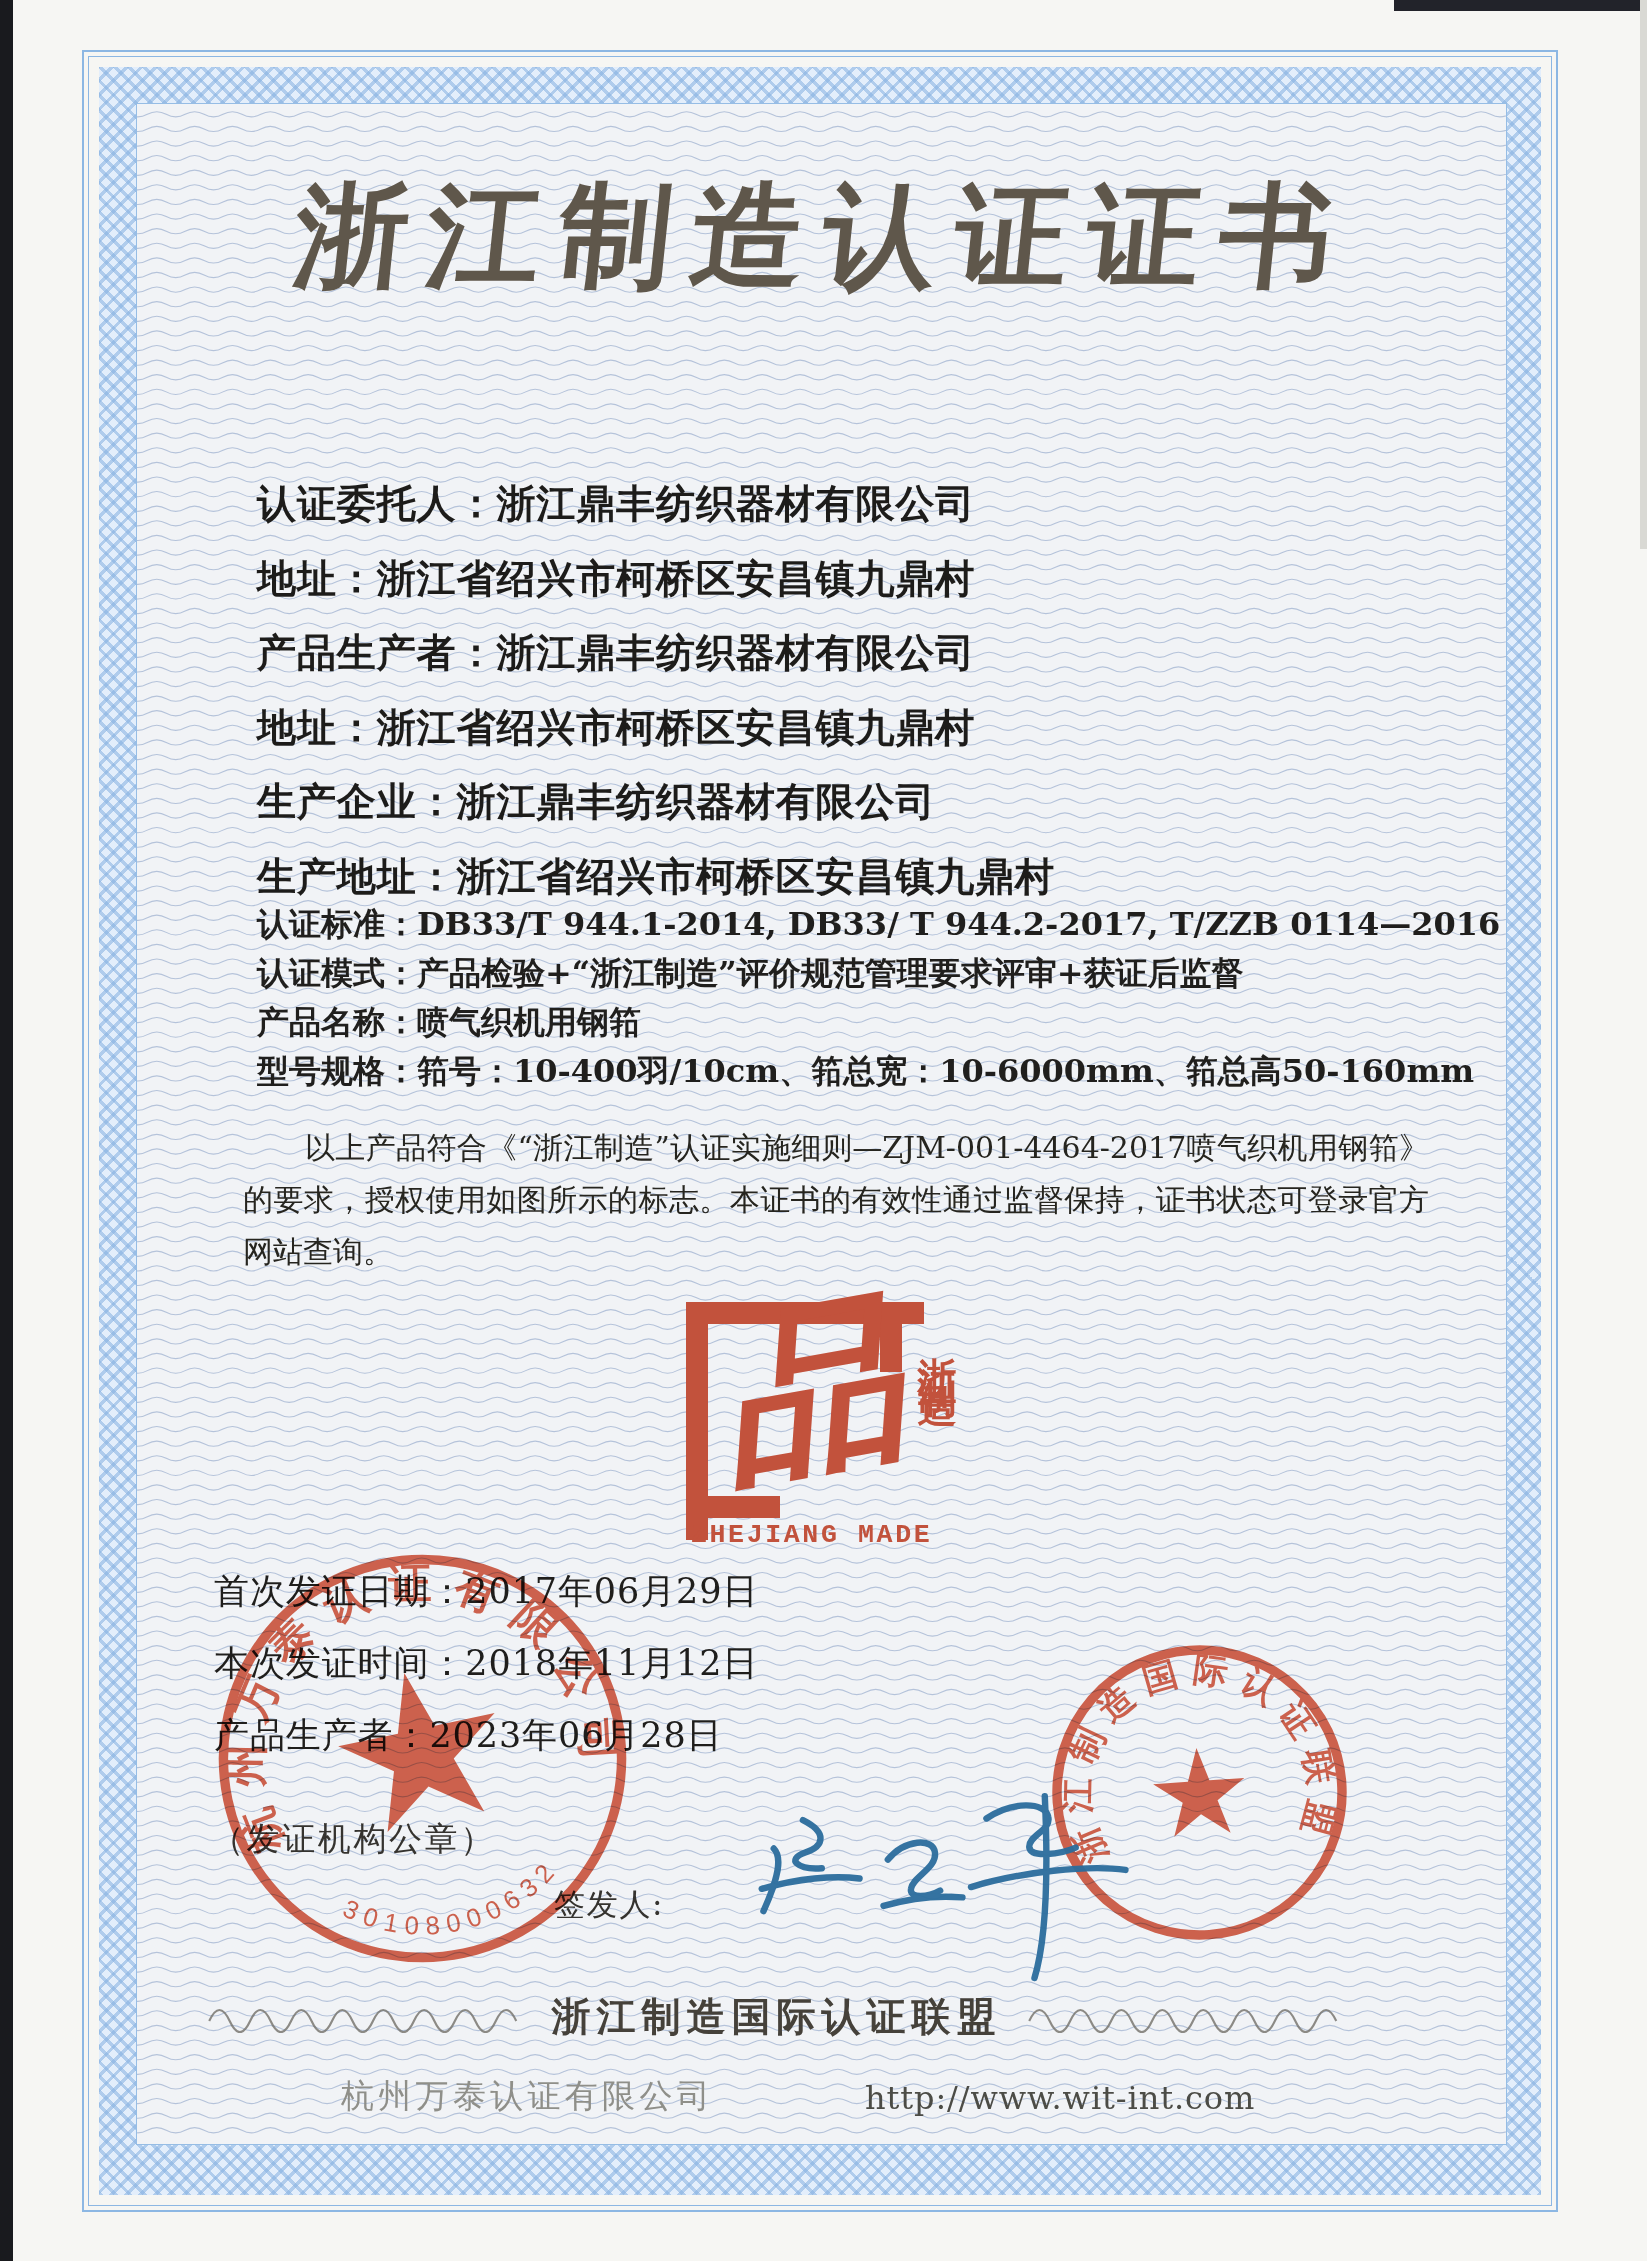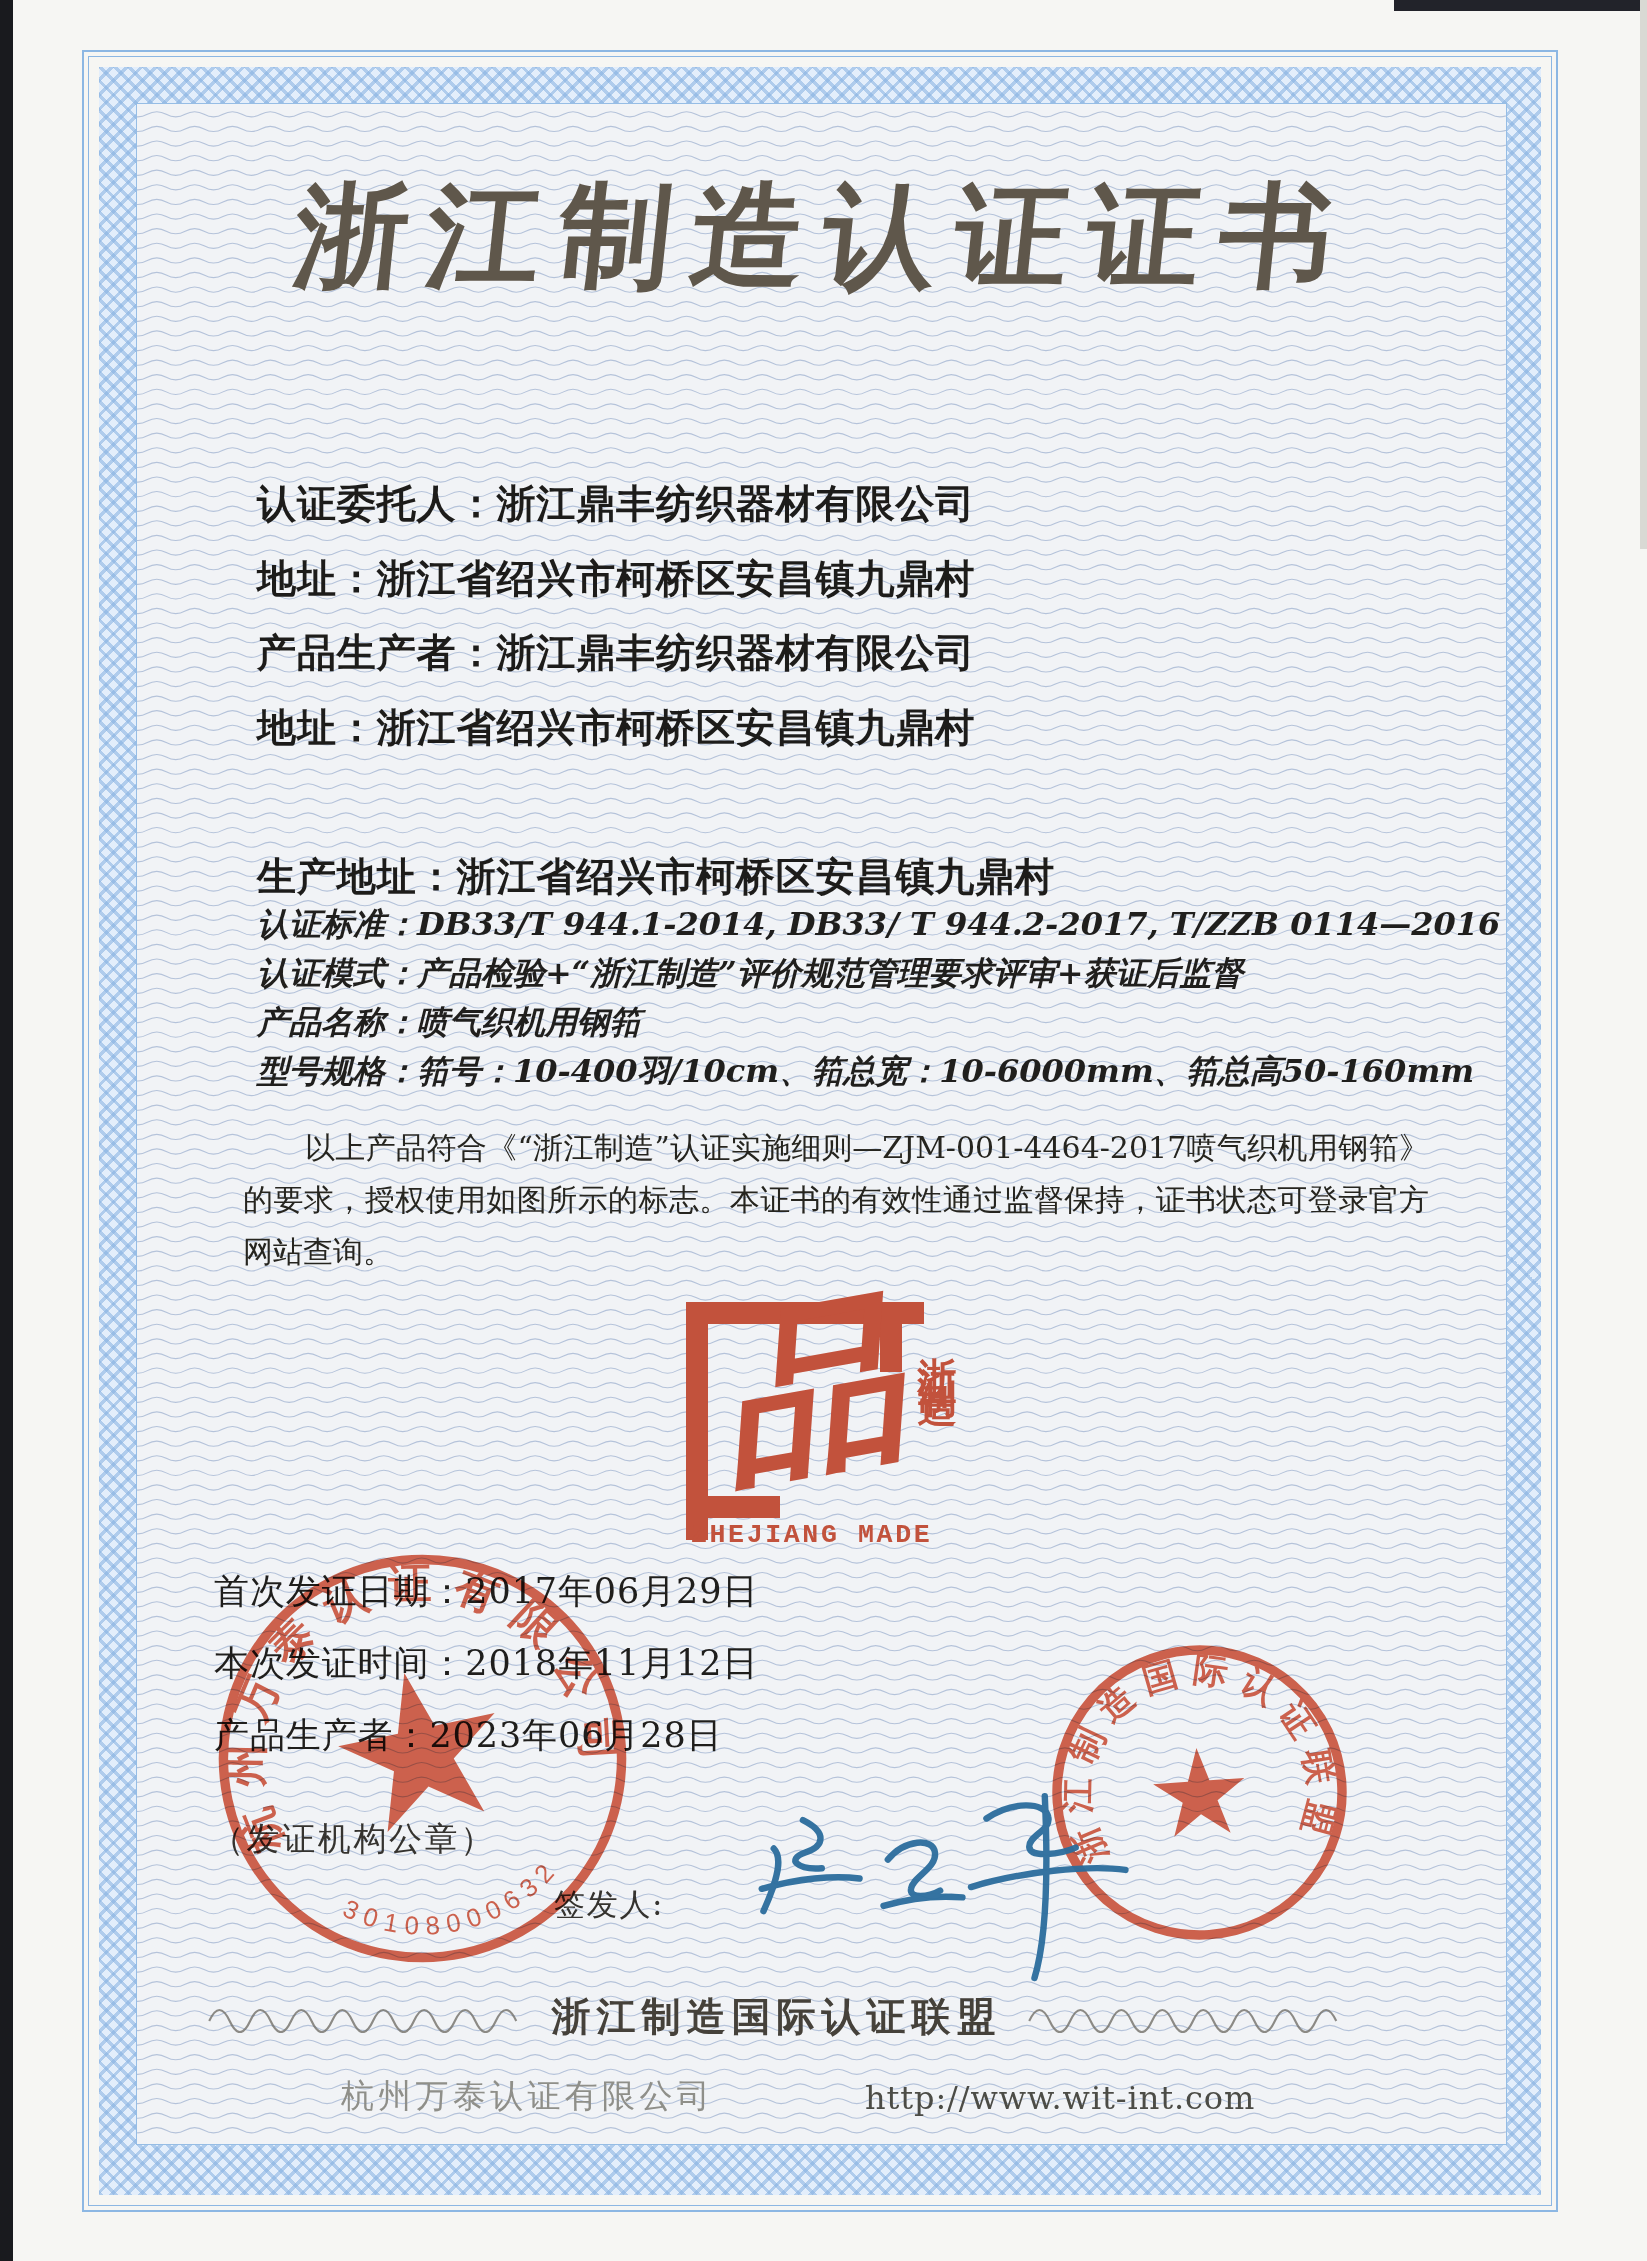--- a/index.html
+++ b/index.html
@@ -23,21 +23,21 @@
   .content-bg svg{display:block;width:100%;height:100%;}
 
   .abs{position:absolute;}
   .cert-title{left:0;right:0;top:161px;text-align:center;font-size:113px;font-weight:bold;
               letter-spacing:19px;color:#5f574b;transform:skewX(-6deg);}
   .certno-row{left:0;right:0;top:360px;text-align:center;white-space:nowrap;}
   .certno-label{font-size:42px;font-weight:bold;color:#141414;letter-spacing:3.4px;}
   .certno-value{font-family:"Liberation Sans","DejaVu Sans",sans-serif;font-size:45px;color:#191919;letter-spacing:1.7px;}
 
   .info-line{left:257px;font-size:39px;font-weight:bold;color:#1d1c1a;letter-spacing:0.9px;white-space:nowrap;}
-  .spec-line{left:257px;font-size:32px;font-weight:bold;color:#201f1d;white-space:nowrap;font-style:italic;}
+  .spec-line{left:257px;font-size:32px;font-weight:bold;color:#201f1d;white-space:nowrap;}
   .para{left:243px;top:1122px;width:1186px;font-size:30px;line-height:52px;color:#26251f;
         text-indent:62px;text-align:justify;}
 
   
   .logo-frame{left:686px;top:1302px;width:216px;height:216px;
               border-top:22px solid #c2523c;border-left:22px solid #c2523c;}
   .logo-stub-r{left:880px;top:1302px;width:22px;height:70px;background:#c2523c;}
   .logo-stub-b{left:686px;top:1496px;width:94px;height:22px;background:#c2523c;}
   .logo-mark{left:719px;top:1297px;font-size:182px;line-height:182px;color:#c2523c;
              font-style:italic;font-weight:bold;transform:rotate(-10deg);}
@@ -224,20 +224,21 @@
       </svg>
   </div>
 
   <div class="abs cert-title">浙江制造认证证书</div>
 
 
   <div class="abs info-line" style="top:477px">认证委托人：浙江鼎丰纺织器材有限公司</div>
   <div class="abs info-line" style="top:552px">地址：浙江省绍兴市柯桥区安昌镇九鼎村</div>
   <div class="abs info-line" style="top:626px">产品生产者：浙江鼎丰纺织器材有限公司</div>
   <div class="abs info-line" style="top:701px">地址：浙江省绍兴市柯桥区安昌镇九鼎村</div>
+  <div class="abs info-line" style="top:775px">生产企业：浙江鼎丰纺织器材有限公司</div>
   <div class="abs info-line" style="top:850px">生产地址：浙江省绍兴市柯桥区安昌镇九鼎村</div>
 
   <div class="abs spec-line" style="top:903px">认证标准：DB33/T 944.1-2014, DB33/ T 944.2-2017, T/ZZB 0114—2016</div>
   <div class="abs spec-line" style="top:1001px">产品名称：喷气织机用钢筘</div>
   <div class="abs spec-line" style="top:952px">认证模式：产品检验+“浙江制造”评价规范管理要求评审+获证后监督</div>
   <div class="abs spec-line" style="top:1050px">型号规格：筘号：10-400羽/10cm、筘总宽：10-6000mm、筘总高50-160mm</div>
 
   <div class="abs para">以上产品符合《“浙江制造”认证实施细则—ZJM-001-4464-2017喷气织机用钢筘》的要求，授权使用如图所示的标志。本证书的有效性通过监督保持，证书状态可登录官方网站查询。</div>
 
   <div class="abs logo-frame"></div>

